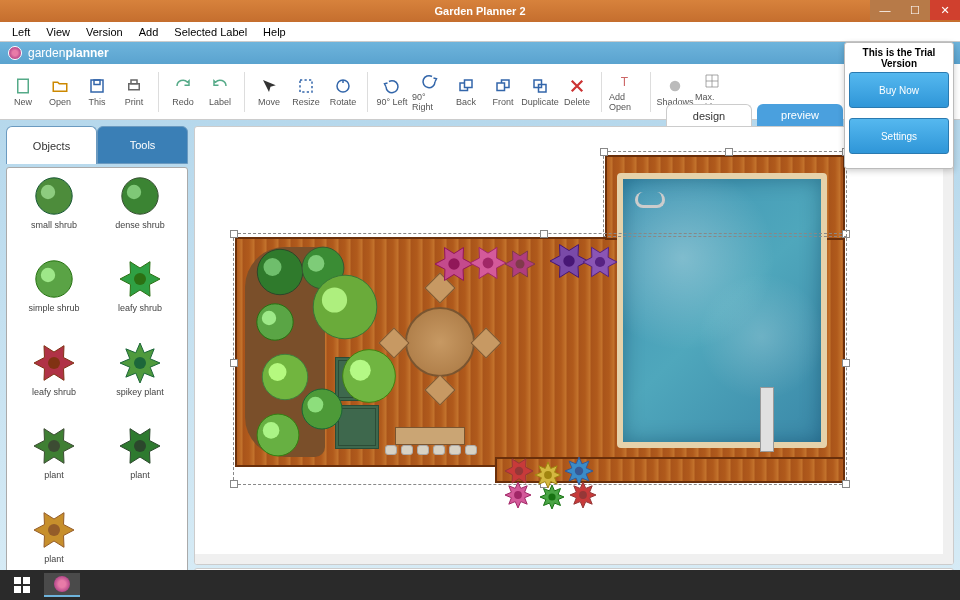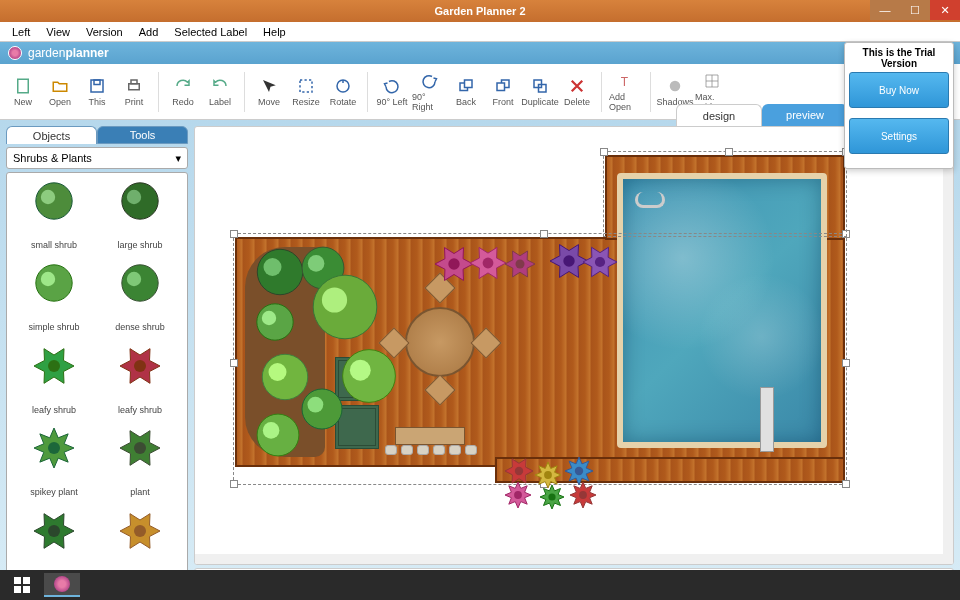--- a/index.html
+++ b/index.html
@@ -25,36 +25,36 @@
 .tb-btn svg{width:18px;height:18px;margin-bottom:2px}
 .sep{width:1px;height:40px;background:#ddd;margin:0 4px}
 .trial-box{position:absolute;right:6px;top:-22px;width:110px;background:#fff;border:1px solid #bbb;border-radius:3px;padding:4px;font-size:10px;text-align:center;box-shadow:0 2px 6px rgba(0,0,0,0.2);z-index:10}
 .trial-box .lbl{font-weight:bold;margin-bottom:3px}
 .trial-box button{width:100%;height:36px;border:1px solid #2a7ab0;border-radius:3px;background:linear-gradient(180deg,#55b8ef,#2f96d8);color:#fff;font-size:10px;margin-bottom:10px;cursor:pointer}
 
 .workspace{display:flex;height:480px;background:linear-gradient(180deg,#b6d8ec 0%,#d8ecf6 100%);position:relative}
 
 
 .side{width:182px;margin:6px;display:flex;flex-direction:column}
-.side-tabs{display:flex;height:18px}
+.side-tabs{display:flex;height:38px}
 .side-tabs div{flex:1;border-radius:6px 6px 0 0;font-size:11px;display:flex;align-items:center;justify-content:center;border:1px solid #6b9ac0}
 .side-tabs .on{background:#fff;color:#333;border-bottom:none}
 .side-tabs .off{background:#3a7fb6;color:#fff}
 .dd{height:22px;background:#fff;border:1px solid #aaa;border-radius:3px;margin-top:3px;display:flex;align-items:center;padding:0 6px;font-size:11px;position:relative}
 .dd::after{content:"▾";position:absolute;right:6px}
 .palette{flex:1;background:#fff;border:1px solid #aaa;border-radius:3px;margin-top:3px;overflow-y:auto;padding:6px;display:grid;grid-template-columns:1fr 1fr;gap:4px}
 .pitem{display:flex;flex-direction:column;align-items:center;font-size:9px;color:#444}
 .pitem .ico{width:44px;height:44px;display:flex;align-items:center;justify-content:center}
-.pitem .lbl{margin-top:17px}
+.pitem .lbl{margin-top:2px}
 .palette::-webkit-scrollbar{width:10px}
 .palette::-webkit-scrollbar-thumb{background:#bbb;border-radius:5px}
 
 
 .main{flex:1;margin:6px 6px 6px 0;display:flex;flex-direction:column;position:relative}
-.view-tabs{position:absolute;right:20px;top:-22px;display:flex;}
+.view-tabs{position:absolute;right:20px;top:-22px;display:flex;gap:5px}
 .view-tabs div{width:86px;height:22px;border-radius:6px 6px 0 0;font-size:11px;display:flex;align-items:center;justify-content:center;color:#fff}
 .vt-design{background:#fff!important;color:#333!important;border:1px solid #ccc;border-bottom:none}
 .vt-prev{background:#4aa0de}
 .vt-note{background:#e9b53d}
 
 .canvas-frame{flex:1;background:#fff;border:1px solid #ccc;border-radius:3px;position:relative;overflow:hidden}
 .canvas{position:absolute;inset:10px;background-image:
   linear-gradient(#ccc 0.5px,transparent 0.5px),
   linear-gradient(90deg,#ccc 0.5px,transparent 0.5px),
   linear-gradient(#e6e6e6 0.5px,transparent 0.5px),
@@ -248,59 +248,47 @@
   </div>
 </div>
 
 <div class="workspace">
 
   <div class="side">
     <div class="side-tabs">
       <div class="on">Objects</div>
       <div class="off">Tools</div>
     </div>
-    <div class="dd">
-        <span>Shrubs &amp; Plants</span>
-      </div>
     <div class="palette" id="palette">
         <div class="pitem">
           <div class="ico">
             <svg width="40" height="40">
               <circle cx="20" cy="20" r="18.18181818181818" fill="#4d8c3b" stroke="#1a5938"></circle>
               <circle cx="14" cy="16" r="7.199999999999999" fill="#8dcc7f"></circle>
             </svg>
           </div>
           <span class="lbl">small shrub</span>
         </div>
         <div class="pitem">
           <div class="ico">
             <svg width="40" height="40">
-              <circle cx="20" cy="20" r="18.18181818181818" fill="#2f6b28" stroke="#2c3825"></circle>
-              <circle cx="14" cy="16" r="7.199999999999999" fill="#6faf6c"></circle>
-            </svg>
-          </div>
-          <span class="lbl">large shrub</span>
+              <circle cx="20" cy="20" r="18.18181818181818" fill="#3b8433" stroke="#385133"></circle>
+              <circle cx="14" cy="16" r="7.199999999999999" fill="#7fc877"></circle>
+            </svg>
+          </div>
+          <span class="lbl">dense shrub</span>
         </div>
         <div class="pitem">
           <div class="ico">
             <svg width="40" height="40">
               <circle cx="20" cy="20" r="18.18181818181818" fill="#5aa345" stroke="#277312"></circle>
               <circle cx="14" cy="16" r="7.199999999999999" fill="#9ee789"></circle>
             </svg>
           </div>
           <span class="lbl">simple shrub</span>
-        </div>
-        <div class="pitem">
-          <div class="ico">
-            <svg width="40" height="40">
-              <circle cx="20" cy="20" r="18.18181818181818" fill="#3b8433" stroke="#385133"></circle>
-              <circle cx="14" cy="16" r="7.199999999999999" fill="#7fc877"></circle>
-            </svg>
-          </div>
-          <span class="lbl">dense shrub</span>
         </div>
         <div class="pitem">
           <div class="ico">
             <svg width="40" height="40" viewBox="0 0 40 40">
               <polygon points="40,20 29.526279441628827,25.5 30,37.32050807568877 20,31 10.000000000000004,37.32050807568878 10.473720558371173,25.5 0,20.000000000000004 10.473720558371175,14.5 9.999999999999991,2.6794919243112325 19.999999999999996,9 30,2.679491924311229 29.526279441628823,14.499999999999995" fill="#2fa043" stroke="#2c7013" stroke-width="1"></polygon>
               <circle cx="20" cy="20" r="6" fill="#2c7013"></circle>
             </svg>
           </div>
           <span class="lbl">leafy shrub</span>
         </div>

